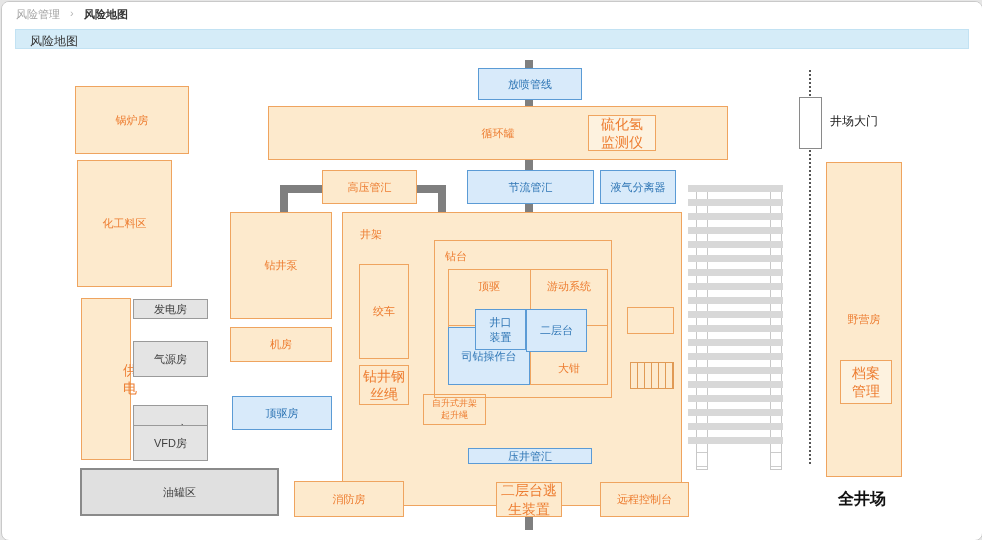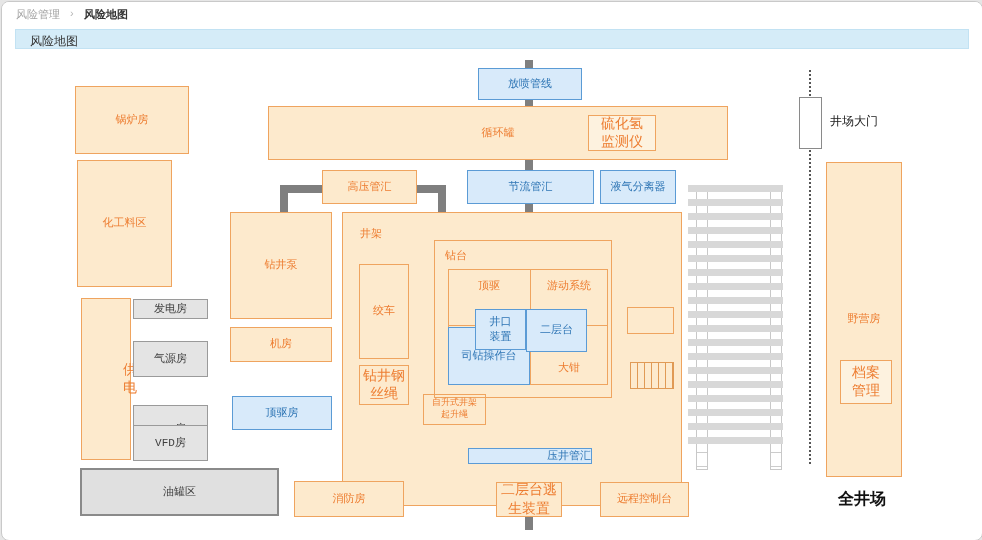--- a/index.html
+++ b/index.html
@@ -11,21 +11,21 @@
   .crumb{position:absolute;top:5px;font-size:11px;}
   .crumb-section{left:14px;color:#a3a3a3;cursor:pointer;}
   .crumb-sep{left:68px;color:#b5b5b5;}
   .crumb-page{left:82px;color:#333;font-weight:bold;}
   
   .titlebar{position:absolute;left:13px;top:27px;width:954px;height:20px;
             background:#d5ecf8;border:1px solid #c2e2f3;box-sizing:border-box;}
   .titlebar .t{position:absolute;left:14px;top:3px;font-size:12px;color:#333;}
   
   .box{position:absolute;box-sizing:border-box;display:flex;align-items:center;
-       justify-content:center;text-align:center;font-size:11px;line-height:1.3;font-family:Liberation Mono, monospace;}
+       justify-content:center;text-align:center;font-size:11px;line-height:1.3;}
   .orange{background:#fdeacd;border:1px solid #efa45f;color:#ed7d31;}
   .orange-lite{background:#fdf2df;border:1px solid #efa45f;color:#ed7d31;}
   .blue{background:#d8eafa;border:1px solid #5b9bd5;color:#2f76b5;}
   .gray{background:#e4e4e4;border:1px solid #9a9a9a;color:#3f3f3f;}
   .outline-orange{background:transparent;border:1px solid #efa45f;color:#ed7d31;}
   .darkgray{background:#e0e0e0;border:2px solid #8a8a8a;color:#3f3f3f;}
   .pipe{position:absolute;background:#7f7f7f;}
   .topalign{align-items:flex-start;}
   .f9{font-size:9px;} .f10{font-size:14px;}
   .w2e{display:inline-block;width:2.2em;} .w3e{display:inline-block;width:3.2em;}
@@ -166,21 +166,21 @@
   </div>
   <div class="box blue" style="left:524px;top:307px;width:61px;height:43px;">
     <span>二层台</span>
   </div>
   <div class="box outline-orange f9" style="left:421px;top:392px;width:63px;height:31px;">
     <span class="w5e">自升式井架起升绳</span>
   </div>
   <div class="box outline-orange" style="left:625px;top:305px;width:47px;height:27px;"></div>
   <div class="ladder" style="left:628px;top:360px;width:44px;height:27px;"></div>
 
-  <div class="box blue" style="left:466px;top:446px;width:124px;height:16px;justify-content:flex-end;">
+  <div class="box blue" style="left:466px;top:446px;width:124px;height:16px;">
     <span>压井管汇</span>
   </div>
   <div class="box orange f10" style="left:494px;top:480px;width:66px;height:35px;">
     <span class="w4e">二层台逃生装置</span>
   </div>
   <div class="box orange" style="left:598px;top:480px;width:89px;height:35px;">
     <span>远程控制台</span>
   </div>
   <div class="box orange" style="left:292px;top:479px;width:110px;height:36px;">
     <span>消防房</span>

